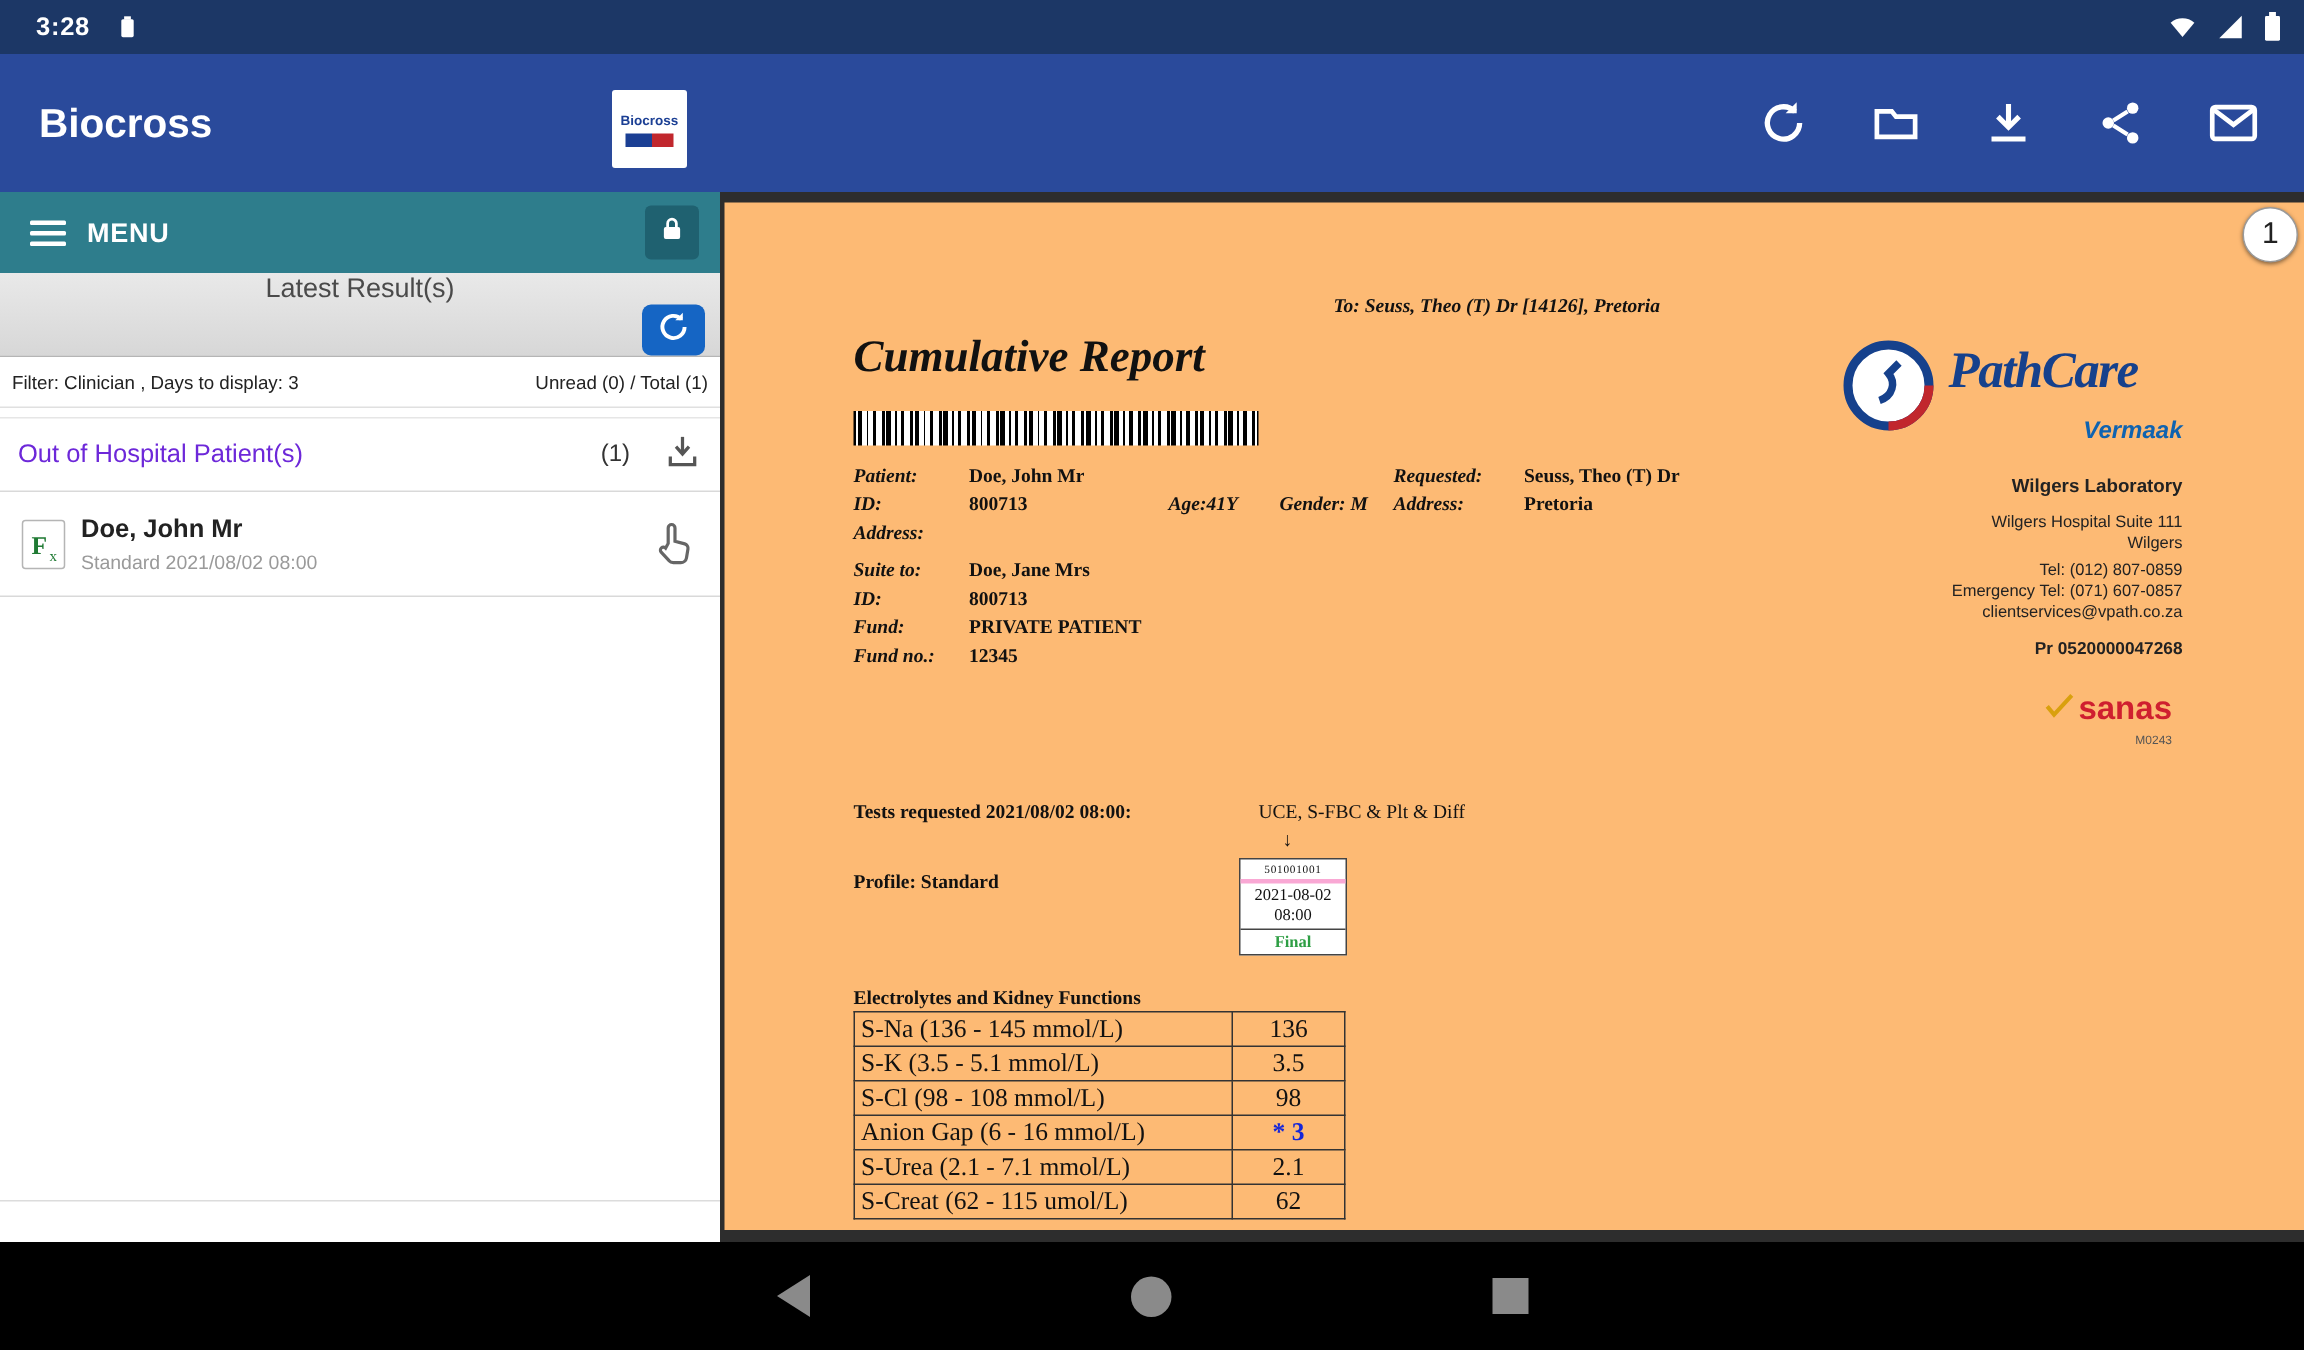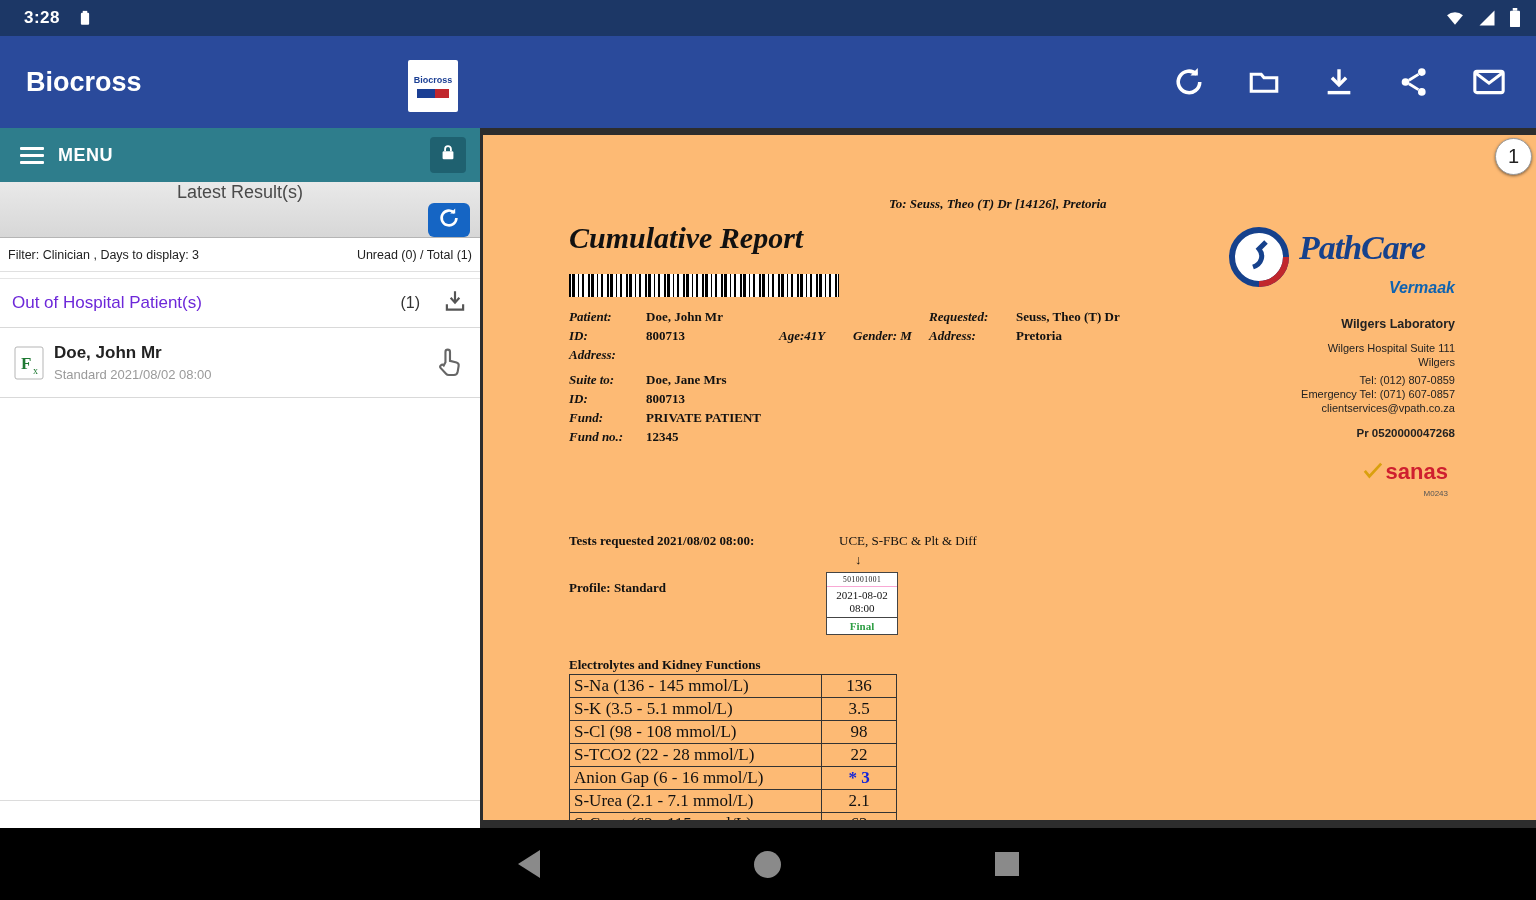--- a/index.html
+++ b/index.html
@@ -103,21 +103,21 @@
   .sanas-no { font-size:8px; color:#555; margin-top:4px; font-family:"Liberation Sans",sans-serif; }
 
   .tests-row { left:86px; top:398px; font-size:13px; width:600px; }
   .tests-label { font-weight:bold; }
   .tests-value { position:absolute; left:270px; top:0; white-space:nowrap; }
   .arrow-down { left:372px; top:417px; font-size:13px; }
   .profile-label { left:86px; top:445px; font-size:13px; font-weight:bold; }
 
   .sample-box { left:343px; top:437px; width:72px; border:1px solid #444; text-align:center;
     font-size:11px; background:#fff; }
-  .sb-num { font-size:7.5px; letter-spacing:.5px; border-bottom:1px solid #f9a8d4; padding:2px 0;text-align:center; }
+  .sb-num { font-size:7.5px; letter-spacing:.5px; border-bottom:3px solid #f9a8d4; padding:2px 0;text-align:center; }
   .sb-date { padding:2px 0; line-height:13px; border-bottom:1px solid #444; }
   .sb-status { color:#2e9e44; font-weight:bold; padding:2px 0; font-size:11px; }
 
   .results-title-doc { left:86px; top:522px; font-size:13px; font-weight:bold; }
   .results-table-wrap { left:86px; top:539px; }
   .results-table { border-collapse:collapse; font-size:17px; font-family:"Liberation Serif",serif; }
   .results-table td { border:1px solid #333; height:23px; padding:0 4px; }
   .results-table td.t-name { width:252px; }
   .results-table td.t-val { width:75px; text-align:center; }
   .results-table td.flag { color:#1526d9; font-weight:bold; }
@@ -380,24 +380,20 @@
                 </tr>
                 <tr>
                   <td class="t-name">S-K (3.5 - 5.1 mmol/L)</td>
                   <td class="t-val">3.5</td>
                 </tr>
                 <tr>
                   <td class="t-name">S-Cl (98 - 108 mmol/L)</td>
                   <td class="t-val">98</td>
                 </tr>
                 <tr>
-                  <td class="t-name">S-TCO2 (22 - 28 mmol/L)</td>
-                  <td class="t-val">22</td>
-                </tr>
-                <tr>
                   <td class="t-name">Anion Gap (6 - 16 mmol/L)</td>
                   <td class="t-val flag">* 3</td>
                 </tr>
                 <tr>
                   <td class="t-name">S-Urea (2.1 - 7.1 mmol/L)</td>
                   <td class="t-val">2.1</td>
                 </tr>
                 <tr>
                   <td class="t-name">S-Creat (62 - 115 umol/L)</td>
                   <td class="t-val">62</td>

